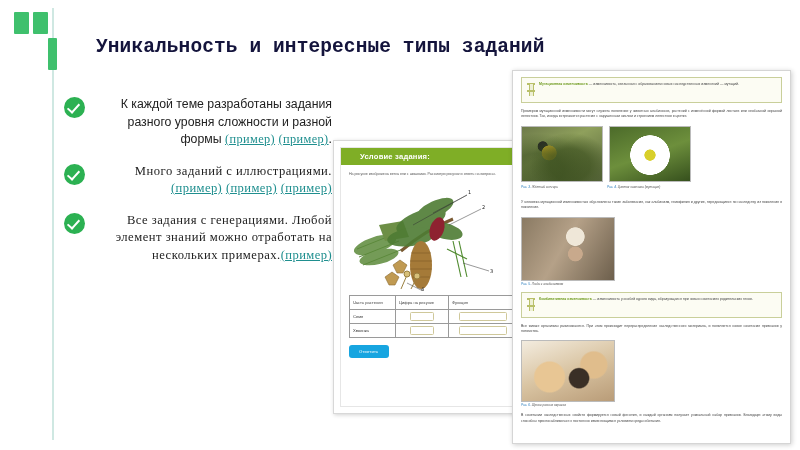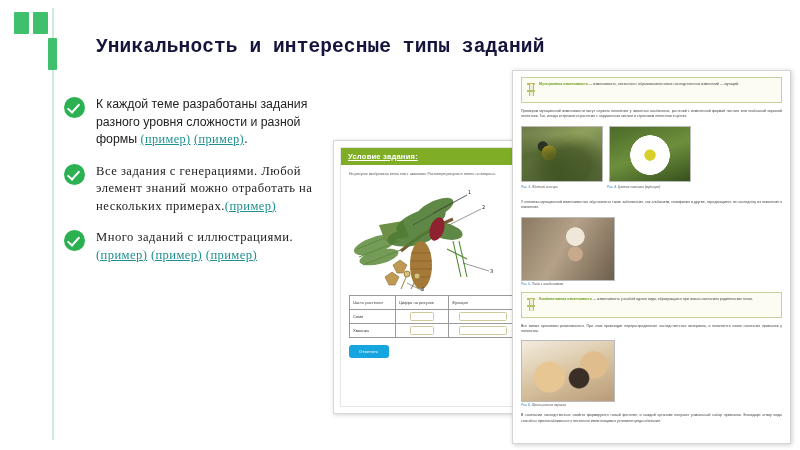--- a/index.html
+++ b/index.html
@@ -24,21 +24,21 @@
 
   
   .title{
     position:absolute;left:96px;top:36px;
     font-size:19.5px;font-weight:bold;color:#14143c;
     letter-spacing:.1px;white-space:nowrap;font-family:Liberation Mono, monospace;
   }
 
   
   .bullets{position:absolute;left:64px;top:96px;width:268px;}
-  .bullet{display:flex;align-items:flex-start;margin-bottom:14px;}
+  .bullet{display:flex;align-items:flex-start;margin-bottom:14px;text-align:right;}
   .check{
     flex:0 0 auto;width:21px;height:21px;border-radius:50%;
     background:#2cb152;position:relative;margin-right:11px;margin-top:1px;
   }
   .check:after{
     content:"";position:absolute;left:6px;top:4px;width:5px;height:10px;
     border:solid #fff;border-width:0 2.2px 2.2px 0;transform:rotate(42deg);
   }
   .btext{font-size:12.3px;line-height:17.5px;color:#222;}
   .btext.serif{font-family:"Liberation Serif", serif;font-size:12.6px;line-height:17.5px;letter-spacing:.5px;}
@@ -47,21 +47,21 @@
   
   .shot-mid{
     position:absolute;left:333px;top:140px;width:199px;height:272px;
     background:#ffffff;border:1px solid #d8d8d8;
     box-shadow:1px 1px 4px rgba(0,0,0,.18);
     overflow:hidden;
   }
   .mid-inner{position:absolute;left:6px;top:6px;right:6px;bottom:6px;border:1px solid #e6e6e6;background:#fff;overflow:hidden;}
   .mid-head{
     background:#7fae26;color:#fff;font-size:7.6px;font-weight:bold;
-    padding:4px 7px;letter-spacing:.2px;text-decoration:underline;
+    padding:4px 19px;letter-spacing:.2px;
   }
   .mid-q{font-size:3.6px;color:#555;padding:6px 8px 2px 8px;line-height:6px;}
   .mid-fig{height:112px;position:relative;}
 
   
   .mid-fig svg{display:block;margin:0 auto;}
 
   .mid-table{margin:4px 8px 0 8px;border-collapse:collapse;width:calc(100% - 16px);}
   .mid-table td,.mid-table th{
     border:1px solid #9a9a9a;font-size:4.1px;color:#333;
@@ -144,26 +144,26 @@
 
   <div class="bullets">
 
     <div class="bullet">
       <div class="check"></div>
       <div class="btext"><span>К каждой теме разработаны задания разного уровня сложности и разной формы </span><a class="lnk" href="#">(пример)</a> <a class="lnk" href="#">(пример)</a><span>.</span></div>
     </div>
 
     <div class="bullet">
       <div class="check"></div>
-      <div class="btext serif"><span>Все задания с генерациями. Любой элемент знаний можно отработать на нескольких примерах.</span><a class="lnk" href="#">(пример)</a></div>
+      <div class="btext serif"><span>Много заданий с иллюстрациями. </span><a class="lnk" href="#">(пример)</a> <a class="lnk" href="#">(пример)</a> <a class="lnk" href="#">(пример)</a></div>
     </div>
 
     <div class="bullet">
       <div class="check"></div>
-      <div class="btext serif"><span>Много заданий с иллюстрациями. </span><a class="lnk" href="#">(пример)</a> <a class="lnk" href="#">(пример)</a> <a class="lnk" href="#">(пример)</a></div>
+      <div class="btext serif"><span>Все задания с генерациями. Любой элемент знаний можно отработать на нескольких примерах.</span><a class="lnk" href="#">(пример)</a></div>
     </div>
 
   </div>
 
   <div class="shot-mid">
     <div class="mid-inner">
       <div class="mid-head">Условие задания:</div>
       <div class="mid-q">На рисунке изображена ветка ели с шишками. Рассмотри рисунок и ответь на вопросы.</div>
 
       <div class="mid-fig">

